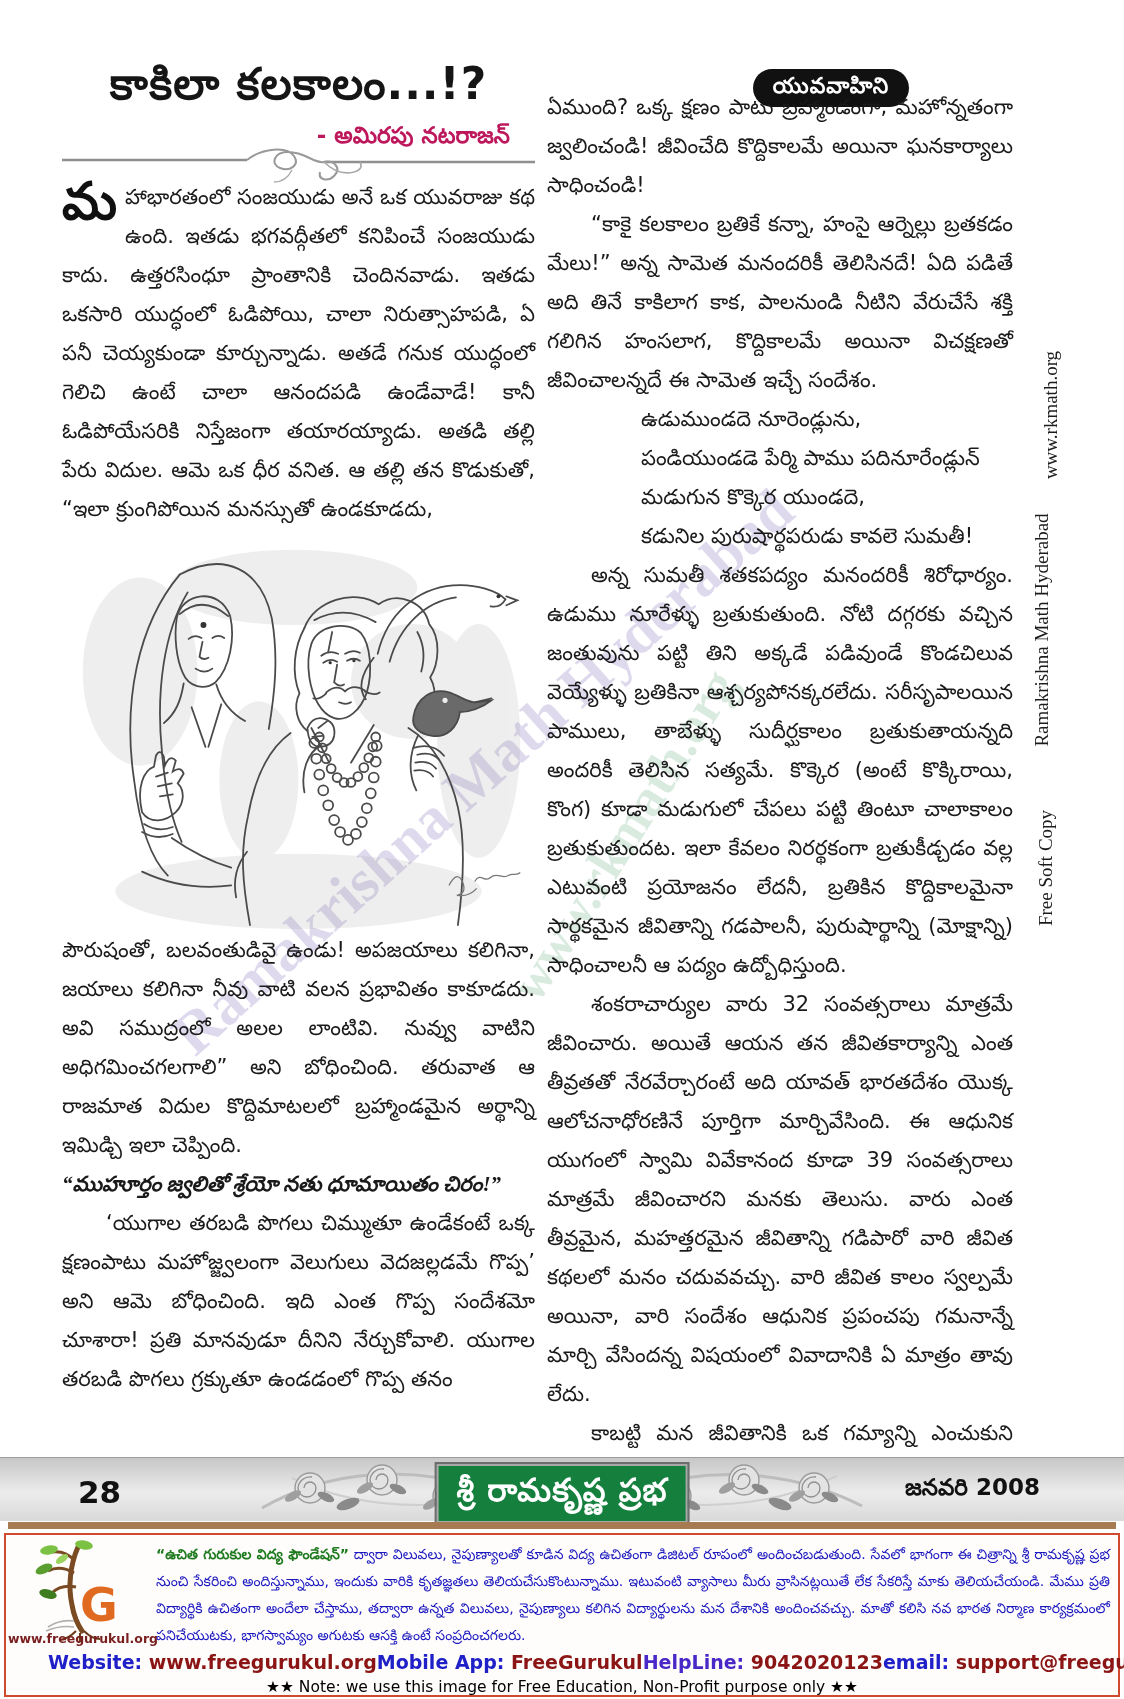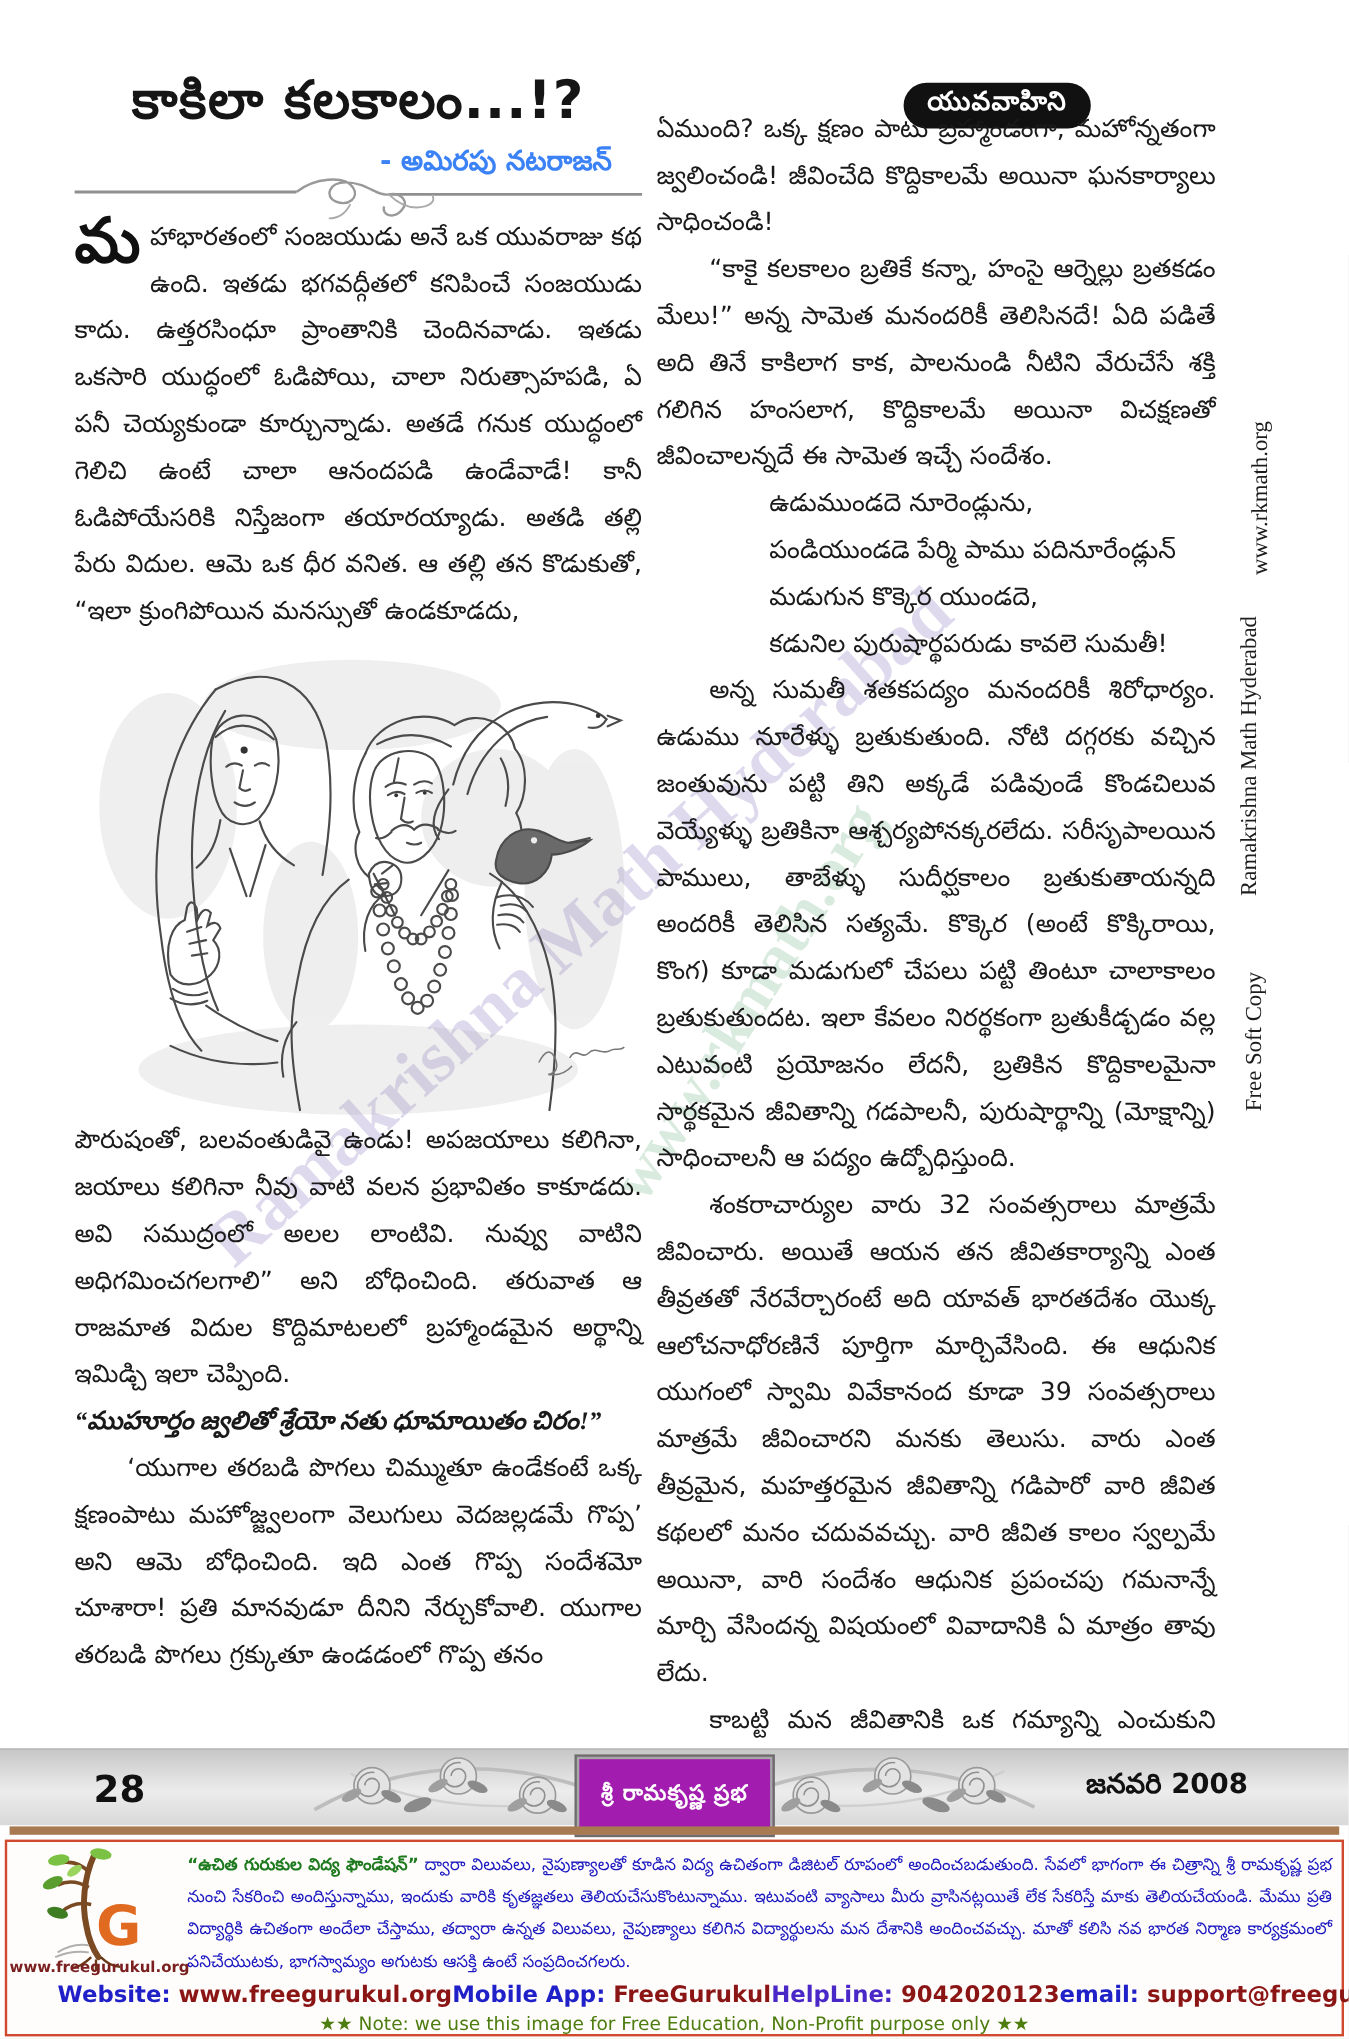--- a/index.html
+++ b/index.html
@@ -15,21 +15,21 @@
     background:#111; color:#fff; border-radius:19px;
     display:flex; align-items:center; justify-content:center;
     font-size:22px; font-weight:bold; letter-spacing:1px;margin-top:19px;
   }
   .title {
     position:absolute; left:62px; top:58px; width:473px; text-align:center;
     font-size:44px; font-weight:bold; letter-spacing:1px; color:#151515;
   }
   .byline {
     position:absolute; left:62px; top:122px; width:448px; text-align:right;
-    font-size:23px; font-weight:bold; color:#3b82f6;
+    font-size:23px; font-weight:bold; color:#be185d;
   }
   .divider { position:absolute; left:62px; top:146px; width:473px; height:40px; }
   
   .col-left {
     position:absolute; left:62px; top:178px; width:473px;
     font-size:21px; line-height:39px; text-align:justify;
   }
   .col-right {
     position:absolute; left:547px; top:88px; width:466px;
     font-size:21px; line-height:39px; text-align:justify;
@@ -61,22 +61,22 @@
     position:absolute; left:0; top:1457px; width:1124px; height:64px;
     background:linear-gradient(#c7c7c7, #ececec 55%, #d9d9d9);
     border-top:1px solid #9d9d9d;
   }
   .banner-decor { position:absolute; left:50%; top:0; transform:translateX(-50%);
     width:620px; height:64px; }
   .page-number { position:absolute; left:78px; top:1474px; font-size:31px; font-weight:bold; color:#111; }
   .issue-date  { position:absolute; right:84px; top:1474px; font-size:23px; font-weight:bold; color:#111; }
   .masthead-box {
     position:absolute; left:50%; top:1464px; transform:translateX(-50%);
-    background:#a21caf; color:#fff; font-size:18px; font-weight:bold;
-    padding:18px 18px; border:2px solid #a8a8a8; outline:2px solid #6d6d6d;
+    background:#15803d; color:#fff; font-size:32px; font-weight:bold;
+    padding:5px 18px; border:2px solid #a8a8a8; outline:2px solid #6d6d6d;
     letter-spacing:1px; white-space:nowrap;
   }
   
   .brown-rule { position:absolute; left:8px; top:1522px; width:1108px; height:7px; background:#a87a52; }
   .bottom-panel {
     position:absolute; left:4px; top:1533px; width:1116px; height:164px;
     border:2px solid #cf4a2e; background:#fffdfb;
   }
   .fg-logo { position:absolute; left:12px; top:4px; width:128px; height:104px; }
   .fg-url  { position:absolute; left:2px; top:96px; width:150px; text-align:center;
@@ -90,21 +90,21 @@
   .contact-row {
     position:absolute; left:42px; top:116px; width:1034px;
     display:flex; justify-content:space-between;
     font-size:19px; font-weight:bold; white-space:nowrap;
   }
   .contact-label { color:#2020c8; }
   .contact-label.violet { color:#4a28c8; }
   .contact-value { color:#8b1515; }
   .note-row {
     position:absolute; left:0; top:143px; width:100%; text-align:center;
-    font-size:15.5px; color:#4d7c0f;
+    font-size:15.5px; color:#000000;
   }
 </style>
 </head>
 <body>
 
 <div class="page">
 
   <div class="hdr-badge">
     <span>యువవాహిని</span>
   </div>

